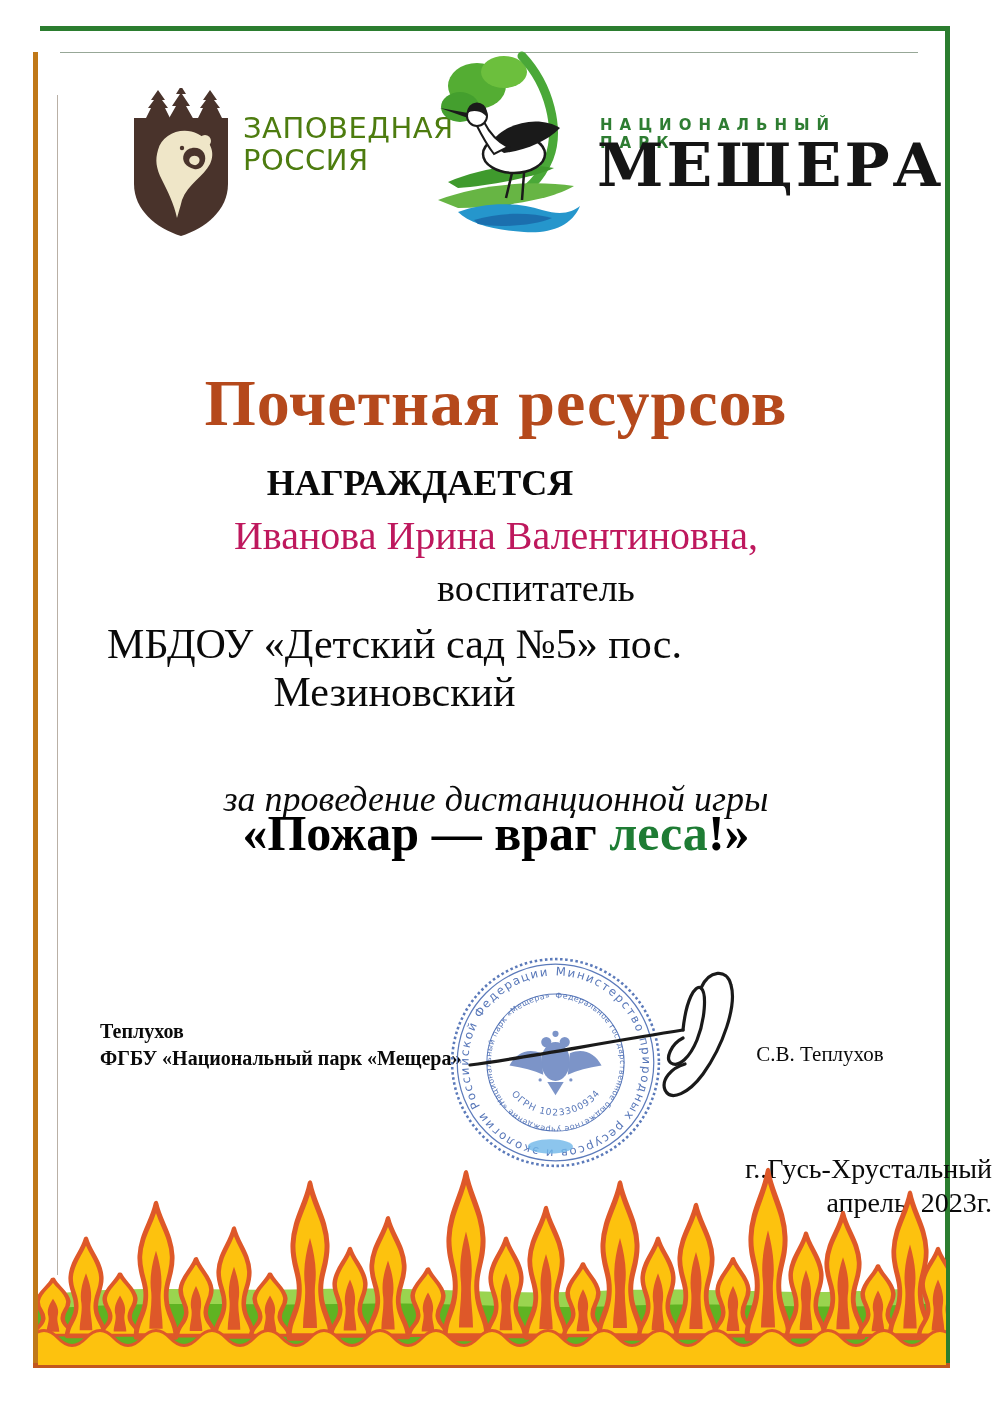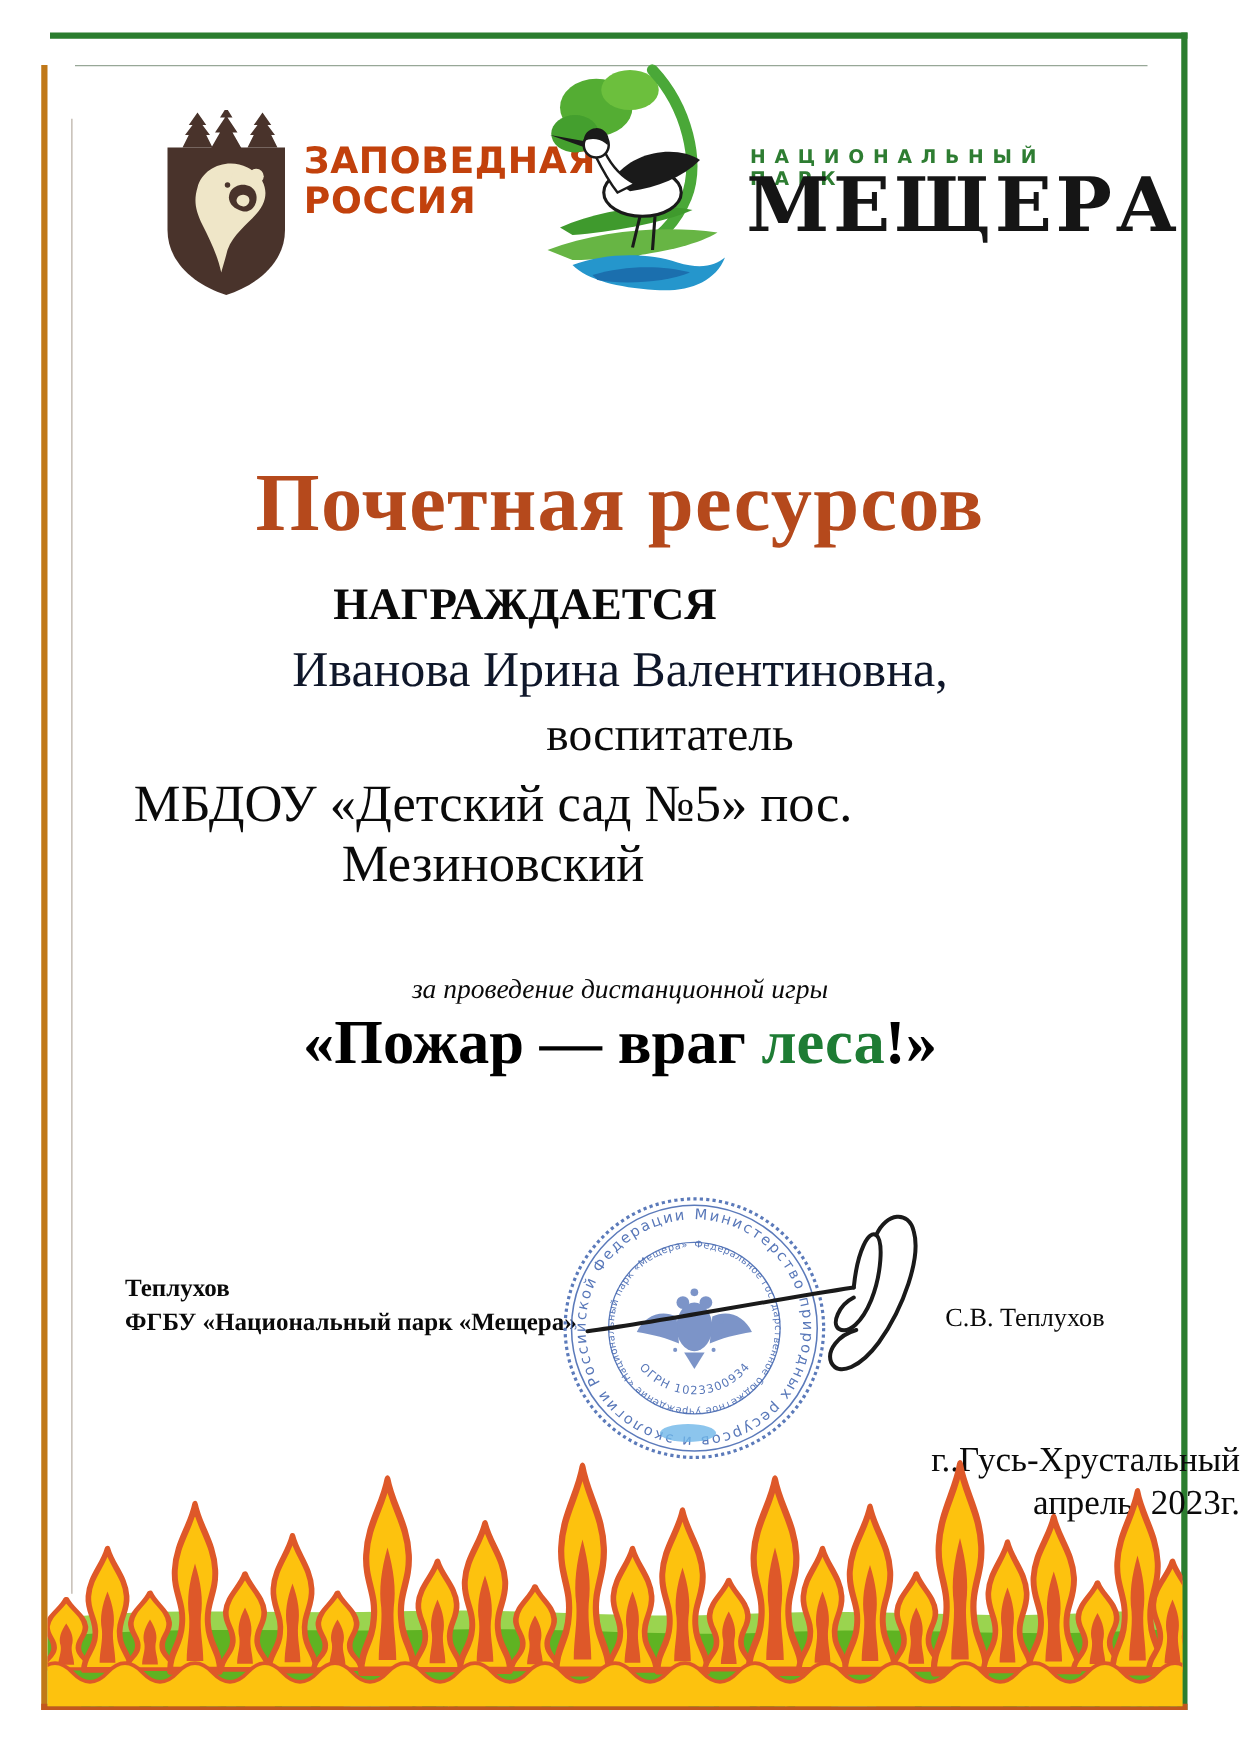--- a/index.html
+++ b/index.html
@@ -8,33 +8,33 @@
   .abs{position:absolute;}
   
   .line-top-green{left:40px;top:26px;width:910px;height:5px;background:#2b7d2f;}
   .line-right-green{left:945px;top:26px;width:5px;height:1342px;background:#2b7d2f;}
   .line-left-orange{left:33px;top:52px;width:5px;height:1316px;background:#c07818;}
   .line-bottom-orange{left:33px;top:1363px;width:917px;height:5px;background:#c2571e;}
   .line-thin-h{left:60px;top:52px;width:858px;height:1px;background:#7d917d;opacity:.8;}
   .line-thin-v{left:57px;top:95px;width:1px;height:1180px;background:#a89c90;opacity:.8;}
   
   .zap-text{left:243px;top:112px;font-family:"DejaVu Sans","Liberation Sans",sans-serif;
-            font-weight:bold;font-size:29px;line-height:32px;color:#c2410c;letter-spacing:.5px;}
+            font-weight:normal;font-size:29px;line-height:32px;color:#4d7c0f;letter-spacing:.5px;}
   .park-label{left:600px;top:116px;width:300px;font-family:"DejaVu Sans","Liberation Sans",sans-serif;
               font-size:15px;letter-spacing:7px;color:#2e7d32;font-weight:bold;}
   .park-name{left:597px;top:130px;width:300px;font-family:"DejaVu Serif","Liberation Serif",serif;
              font-size:60px;font-weight:bold;color:#151515;letter-spacing:3px;text-align:center;}
   
   .doc-title{left:0;top:365px;width:992px;text-align:center;font-size:66px;font-weight:bold;
              color:#b5491c;letter-spacing:1px;}
   .award-label{left:0;top:462px;width:840px;text-align:center;font-size:36px;font-weight:bold;color:#0a0a0a;}
-  .recipient-name{left:0;top:512px;width:992px;text-align:center;font-size:40px;color:#0f172a;}
+  .recipient-name{left:0;top:512px;width:992px;text-align:center;font-size:40px;color:#be185d;}
   .recipient-role{left:0;top:566px;width:992px;text-align:center;font-size:38px;color:#0a0a0a;padding-left:40px;}
   .recipient-org{left:0;top:620px;width:789px;text-align:center;font-size:42px;color:#0a0a0a;}
-  .reason-text{left:0;top:778px;width:992px;text-align:center;font-size:22px;font-style:italic;color:#0a0a0a;}
+  .reason-text{left:0;top:778px;width:992px;text-align:center;font-size:36px;font-style:italic;color:#0a0a0a;}
   .event-title{left:0;top:804px;width:992px;text-align:center;font-size:50px;font-weight:bold;}
   .event-orange{color:#000000;} .event-green{color:#1e7c34;}
   
   .director-block{left:100px;top:1018px;font-size:20px;line-height:27px;color:#0a0a0a;font-weight:bold;}
   .signer-name{left:700px;top:1042px;width:240px;text-align:center;font-size:21px;color:#0a0a0a;}
   .stamp-wrap{left:448px;top:955px;width:215px;height:215px;}
   .sig-wrap{left:455px;top:960px;width:310px;height:170px;}
   
   .footer-city{left:0;top:1152px;width:992px;text-align:right;font-size:28px;line-height:34px;color:#0a0a0a;}
   .forest{left:38px;top:1124px;width:908px;height:241px;}

